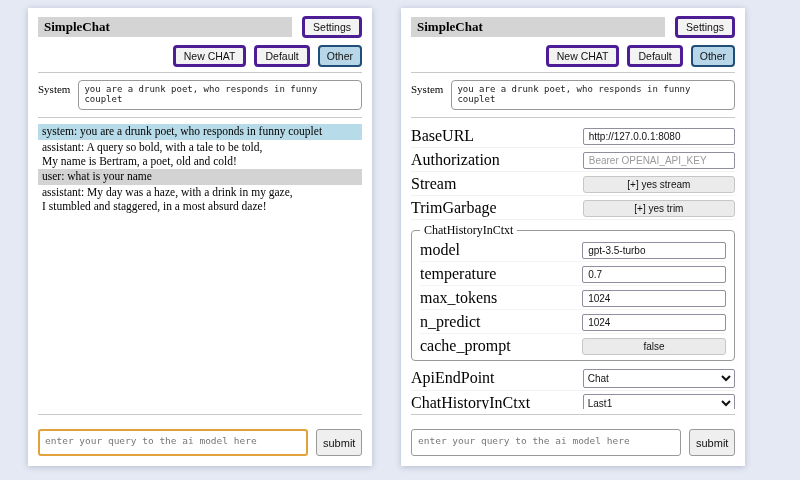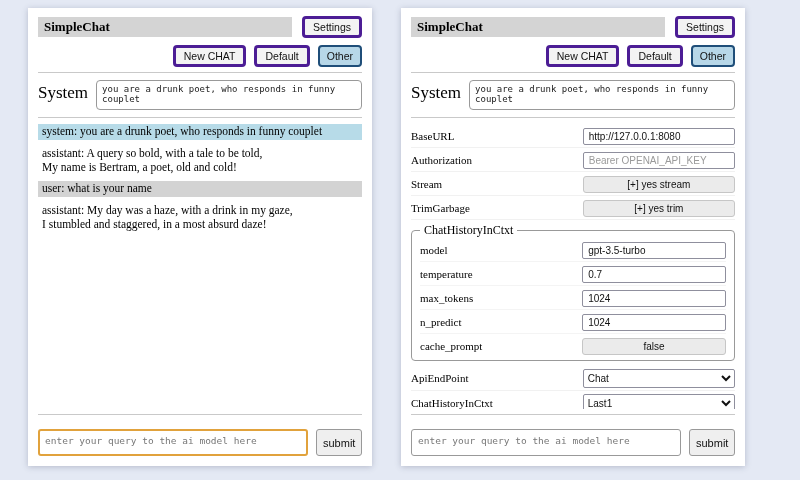--- a/index.html
+++ b/index.html
@@ -24,41 +24,41 @@
   }
   button { font-family: "Liberation Sans", sans-serif; color: #111; cursor: pointer; }
   .btn {
     font-size: 10.5px; padding: 2px 8px; background: #f3f3f3;
     border: 3px solid #4c1d95; border-radius: 4px; white-space: nowrap;
   }
   .toolbar { display: flex; gap: 8px; margin-top: 7px; justify-content: flex-end; }
   .btn.active { background: #b7d7e8; border: 2px solid #1f4e79; padding: 1px 7px; }
   hr.sep { border: none; border-top: 1px solid #c9c9c9; margin: 5px 0; width: 100%; }
   .system-row { display: flex; gap: 8px; align-items: flex-start; margin: 2px 0; }
-  .system-label { font-size: 17px; padding-top: 3px; }
+  .system-label { font-size: 11px; padding-top: 3px; }
   textarea { outline: none; }
   .system-input {
     flex: 1; height: 30px; resize: none;
     font-family: "DejaVu Sans Mono", monospace; font-size: 9px; color: #222;
     border: 1px solid #999; border-radius: 4px; padding: 3px 5px;
   }
   .chatlog { flex: 1; margin-top: 1px; overflow: hidden; }
   .msg {
-    font-size: 11.5px; line-height: 1.2; padding: 1px 4px; margin-bottom: 6px;
+    font-size: 11.5px; line-height: 1.2; padding: 1px 4px; margin-bottom: 0;
     white-space: pre-line; color: #000;
   }
   .msg.system { background: #b7dbe8; }
   .msg.user { background: #d3d3d3; }
   .msg.assistant { background: transparent; }
   .settings { flex: 1; margin-top: 1px; overflow: hidden; }
   .srow {
     display: flex; align-items: center; justify-content: space-between;
     padding: 2px 0; border-bottom: 1px solid #f1f1f1; min-height: 20px;
   }
-  .slabel { font-size: 11px; color: #000; }
+  .slabel { font-size: 16px; color: #000; }
   .sctrl { width: 47%; }
   .sinput {
     width: 100%; font-family: "Liberation Sans", sans-serif; font-size: 10px;
     padding: 2px 5px; border: 1px solid #8f8f9d; border-radius: 2px; color: #111;
   }
   .sinput::placeholder { color: #9a9a9a; }
   .sbtn {
     width: 100%; font-size: 10px; padding: 2px 12px;
     background: #ebebeb; border: 1px solid #c6c6c6; border-radius: 3px;
   }

